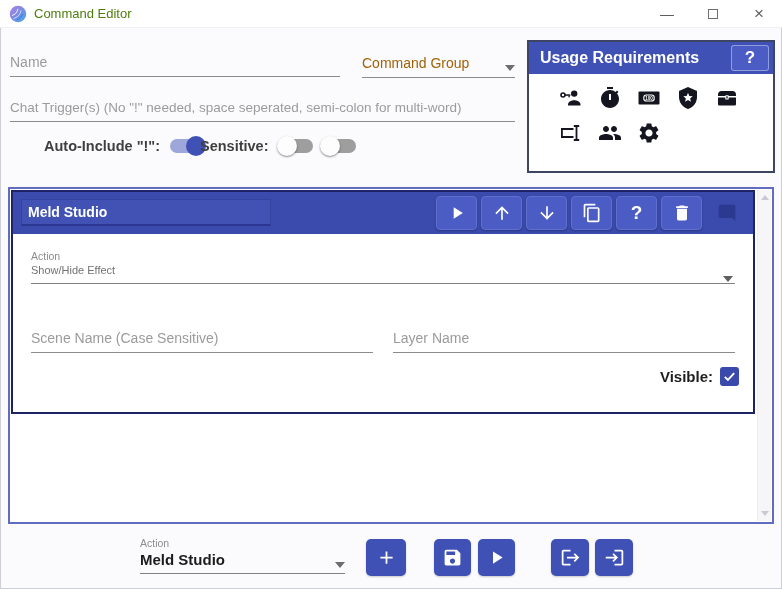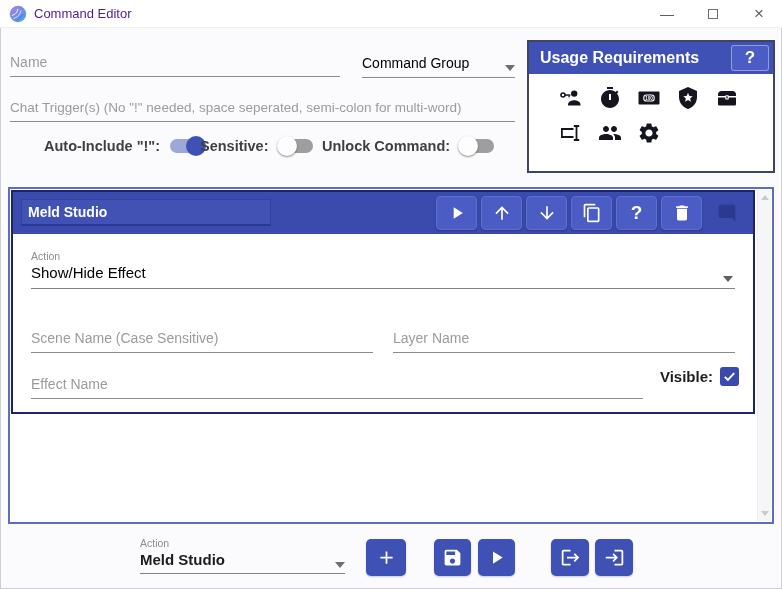--- a/index.html
+++ b/index.html
@@ -4,31 +4,31 @@
 <style>
   * { margin:0; padding:0; box-sizing:border-box; }
   html,body { width:782px; height:589px; }
   body { font-family:"Liberation Sans", sans-serif; background:#fbfbfd; position:relative; overflow:hidden; }
   #app { position:absolute; inset:0; width:782px; height:589px; background:#fbfbfd; outline:1px solid #cdced6; outline-offset:-1px; }
   .abs { position:absolute; }
 
   
   .titlebar { position:absolute; left:0; top:0; width:782px; height:28px; background:#ffffff; border-bottom:1px solid #efeff4; display:flex; align-items:center; }
   .app-icon { width:18px; height:18px; margin-left:9px; }
-  .title-text { margin-left:7px; font-size:13px; color:#4c1d95; }
+  .title-text { margin-left:7px; font-size:13px; color:#4d7c0f; }
   .win-controls { position:absolute; right:0; top:0; height:28px; display:flex; }
   .win-btn { width:46px; height:28px; display:flex; align-items:center; justify-content:center; color:#5f5f5f; font-size:14px; cursor:default; }
   .max-box { width:10px; height:10px; border:1px solid #6e6e6e; }
 
   
   .u-input { border:none; outline:none; background:transparent; border-bottom:1px solid #8b8b8b; font-family:"Liberation Sans",sans-serif; font-size:14px; color:#000000; padding:4px 0 6px 0; }
   .u-input::placeholder { color:#9b9b9b; }
   .dd-arrow { width:0; height:0; border-left:5px solid transparent; border-right:5px solid transparent; border-top:6px solid #6e6e6e; }
   .select-like { border-bottom:1px solid #8b8b8b; display:flex; align-items:flex-end; justify-content:space-between; padding-bottom:6px; }
-  .select-placeholder { font-size:14px; color:#000000; }
+  .select-placeholder { font-size:14px; color:#a16207; }
 
   .toggle-group { position:absolute; top:132px; height:28px; display:flex; align-items:center; gap:10px; }
   .toggle-label { font-size:14.5px; font-weight:700; color:#3f3f3f; }
   .toggle { position:relative; width:34px; height:14px; border-radius:7px; cursor:pointer; }
   .toggle .knob { position:absolute; top:-3px; width:20px; height:20px; border-radius:50%; }
   .toggle.on  { background:#9ea7d9; }
   .toggle.on .knob { left:16px; background:#3f51b5; }
   .toggle.off { background:#9e9e9e; }
   .toggle.off .knob { left:-2px; background:#fdfdfd; box-shadow:0 1px 2px rgba(0,0,0,.45); }
 
@@ -56,21 +56,21 @@
   .meld-name-box input { width:100%; height:100%; background:transparent; border:none; outline:none; color:#ffffff; font-family:"Liberation Sans",sans-serif; font-size:14px; font-weight:700; padding:0 6px; }
   .meld-toolbar { position:absolute; right:6px; top:4px; display:flex; gap:4px; }
   .tb-btn { width:41px; height:34px; background:#4b5cc4; border:1px solid #5f6fce; border-radius:4px; box-shadow:0 1px 2px rgba(0,0,0,.25); display:flex; align-items:center; justify-content:center; color:#fff; cursor:pointer; }
   .tb-btn svg { width:20px; height:20px; }
   .tb-btn.help-btn { font-size:19px; font-weight:700; }
   .tb-btn.disabled { background:transparent; border:none; box-shadow:none; color:rgba(18,28,92,.35); cursor:default; }
 
   .meld-body { position:relative; height:180px; }
   .mini-label { font-size:10.5px; color:#8d8d8d; }
   .action-group { position:absolute; left:18px; right:18px; top:16px; border-bottom:1px solid #828282; padding-bottom:7px; }
-  .action-value { font-size:15px; color:#000000; margin-top:2px; }
+  .action-value { font-size:11px; color:#737373; margin-top:2px; }
   .action-group .dd-arrow { position:absolute; right:2px; top:26px; border-top-color:#5f5f5f; }
 
   .scene-input { position:absolute; left:18px; top:92px; width:342px; }
   .layer-input { position:absolute; left:380px; top:92px; width:342px; }
   .effect-input { position:absolute; left:18px; top:138px; width:612px; }
   .visible-group { position:absolute; right:14px; top:133px; display:flex; align-items:center; gap:7px;text-align:right; }
   .visible-label { font-size:15px; font-weight:600; color:#1e1e1e; }
   .checkbox { width:19px; height:19px; background:#3a49ac; border-radius:3px; display:flex; align-items:center; justify-content:center; cursor:pointer; }
   .checkbox svg { width:15px; height:15px; }
 
@@ -130,21 +130,20 @@
         <div class="knob"></div>
       </div>
   </div>
   <div class="toggle-group" style="left:200px;">
     <span class="toggle-label">Sensitive:</span>
     <div class="toggle off">
         <div class="knob"></div>
       </div>
   </div>
   <div class="toggle-group" style="left:322px;">
-    <span class="toggle-label">Unlock Command:</span>
     <div class="toggle off">
         <div class="knob"></div>
       </div>
   </div>
 
   <div class="usage-panel">
     <div class="usage-header">
       <span class="usage-title">Usage Requirements</span>
       <div class="usage-help">?</div>
     </div>
@@ -253,21 +252,20 @@
 
       <div class="meld-body">
         <div class="action-group">
           <div class="mini-label">Action</div>
           <div class="action-value">Show/Hide Effect</div>
           <span class="dd-arrow"></span>
         </div>
 
         <input class="u-input layer-input" placeholder="Layer Name" style="">
         <input class="u-input scene-input" placeholder="Scene Name (Case Sensitive)" style="">
-        <input class="u-input effect-input" placeholder="Effect Name" style="">
 
         <div class="visible-group">
           <span class="visible-label">Visible:</span>
           <div class="checkbox">
             <svg viewBox="0 0 24 24" fill="none" stroke="#ffffff" stroke-width="3">
                 <polyline points="4.5,12.5 9.5,17.5 19.5,6.5"></polyline>
               </svg>
           </div>
         </div>
       </div>

